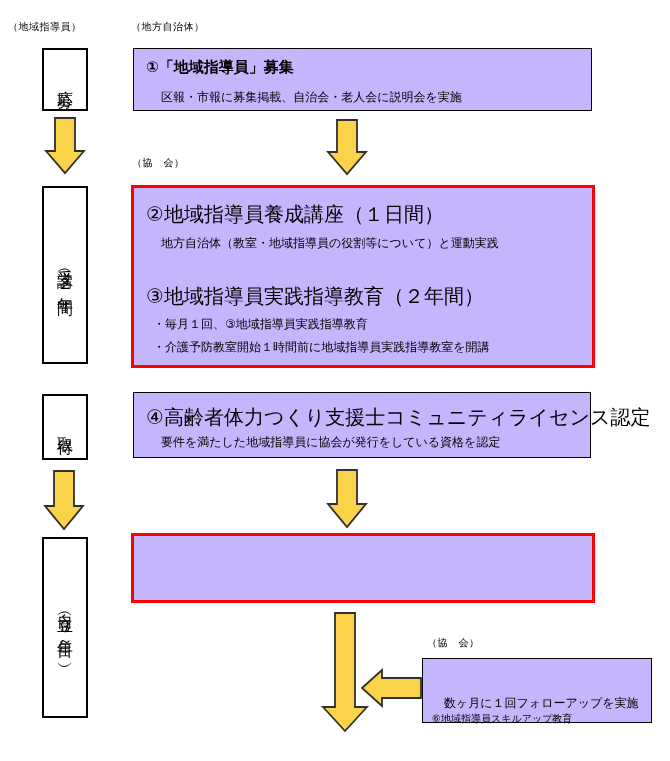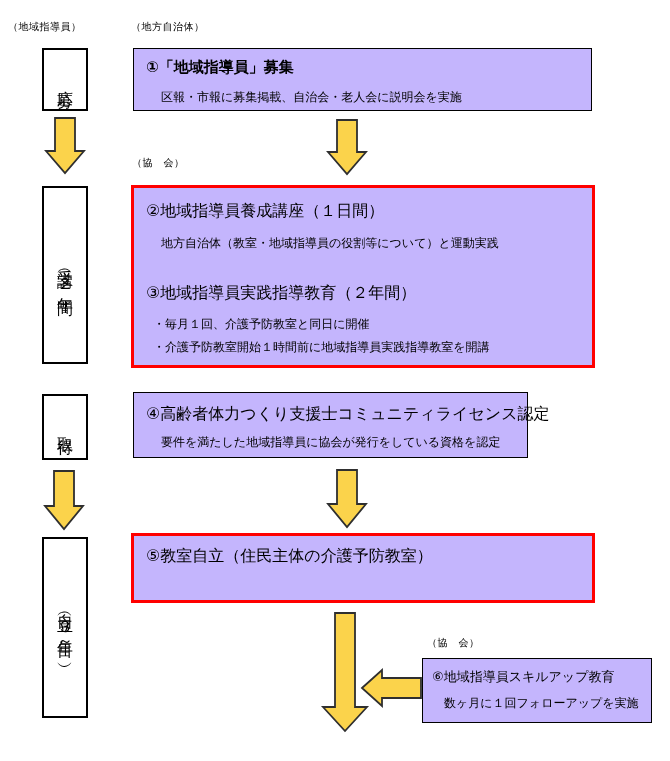--- a/index.html
+++ b/index.html
@@ -13,22 +13,22 @@
   html,body{margin:0;padding:0;background:#fff;}
   .canvas{
     position:relative;width:670px;height:761px;
     background:var(--background);color:var(--text);
     font-family:"Liberation Sans","DejaVu Sans",sans-serif;
     overflow:hidden;
   }
   .lbl{position:absolute;font-size:10px;white-space:nowrap;letter-spacing:0.5px;}
   .stepbox{position:absolute;background:#c4b5fd;border:1px solid var(--border);box-sizing:border-box;padding-left:8px;}
   .stepbox.red{border:3px solid var(--highlight);}
-  .stitle{position:absolute;font-size:16px;white-space:nowrap;}
-  .stitle.sm{font-size:13px;}
+  .stitle{position:absolute;font-size:20px;white-space:nowrap;}
+  .stitle.sm{font-size:10px;margin-top:44px;}
   .stitle.bold{font-weight:bold;font-size:15px;}
   .ssub{position:absolute;font-size:12px;white-space:nowrap;}
   .vbox{
     position:absolute;left:42px;width:46px;background:#fff;
     border:2px solid var(--border);box-sizing:border-box;
     display:flex;align-items:center;justify-content:center;
   }
   .vtext{
     writing-mode:vertical-rl;text-orientation:mixed;
     font-size:16px;line-height:1;letter-spacing:3px;white-space:nowrap;
@@ -70,31 +70,30 @@
 
   <div class="stepbox" style="left:133px;top:48px;width:459px;height:63px">
     <div class="stitle bold" style="left:12px;top:9px">①「地域指導員」募集</div>
     <div class="ssub" style="left:27px;top:40px">区報・市報に募集掲載、自治会・老人会に説明会を実施</div>
   </div>
 
   <div class="stepbox red" style="left:131px;top:185px;width:464px;height:183px">
     <div class="stitle" style="left:12px;top:13px">②地域指導員養成講座（１日間）</div>
     <div class="ssub" style="left:27px;top:47px">地方自治体（教室・地域指導員の役割等について）と運動実践</div>
     <div class="stitle" style="left:12px;top:95px">③地域指導員実践指導教育（２年間）</div>
-    <div class="ssub" style="left:19px;top:128px">・毎月１回、介護予防教室と同日に開催</div>
+    <div class="ssub" style="left:19px;top:128px">・毎月１回、③地域指導員実践指導教育</div>
     <div class="ssub" style="left:19px;top:151px">・介護予防教室開始１時間前に地域指導員実践指導教室を開講</div>
   </div>
 
-  <div class="stepbox" style="left:133px;top:392px;width:395px;height:66px">
+  <div class="stepbox" style="left:133px;top:392px;width:458px;height:66px">
     <div class="stitle" style="left:12px;top:11px">④高齢者体力つくり支援士コミュニティライセンス認定</div>
     <div class="ssub" style="left:27px;top:41px">要件を満たした地域指導員に協会が発行をしている資格を認定</div>
   </div>
 
   <div class="stepbox red" style="left:131px;top:533px;width:464px;height:70px">
-    <div class="stitle" style="left:12px;top:10px">⑤教室自立（住民主体の介護予防教室）</div>
   </div>
 
   <div class="stepbox" style="left:422px;top:658px;width:230px;height:65px">
     <div class="stitle sm" style="left:9px;top:9px">⑥地域指導員スキルアップ教育</div>
     <div class="ssub" style="left:21px;top:36px">数ヶ月に１回フォローアップを実施</div>
   </div>
 
 </div>
 
 </body></html>

